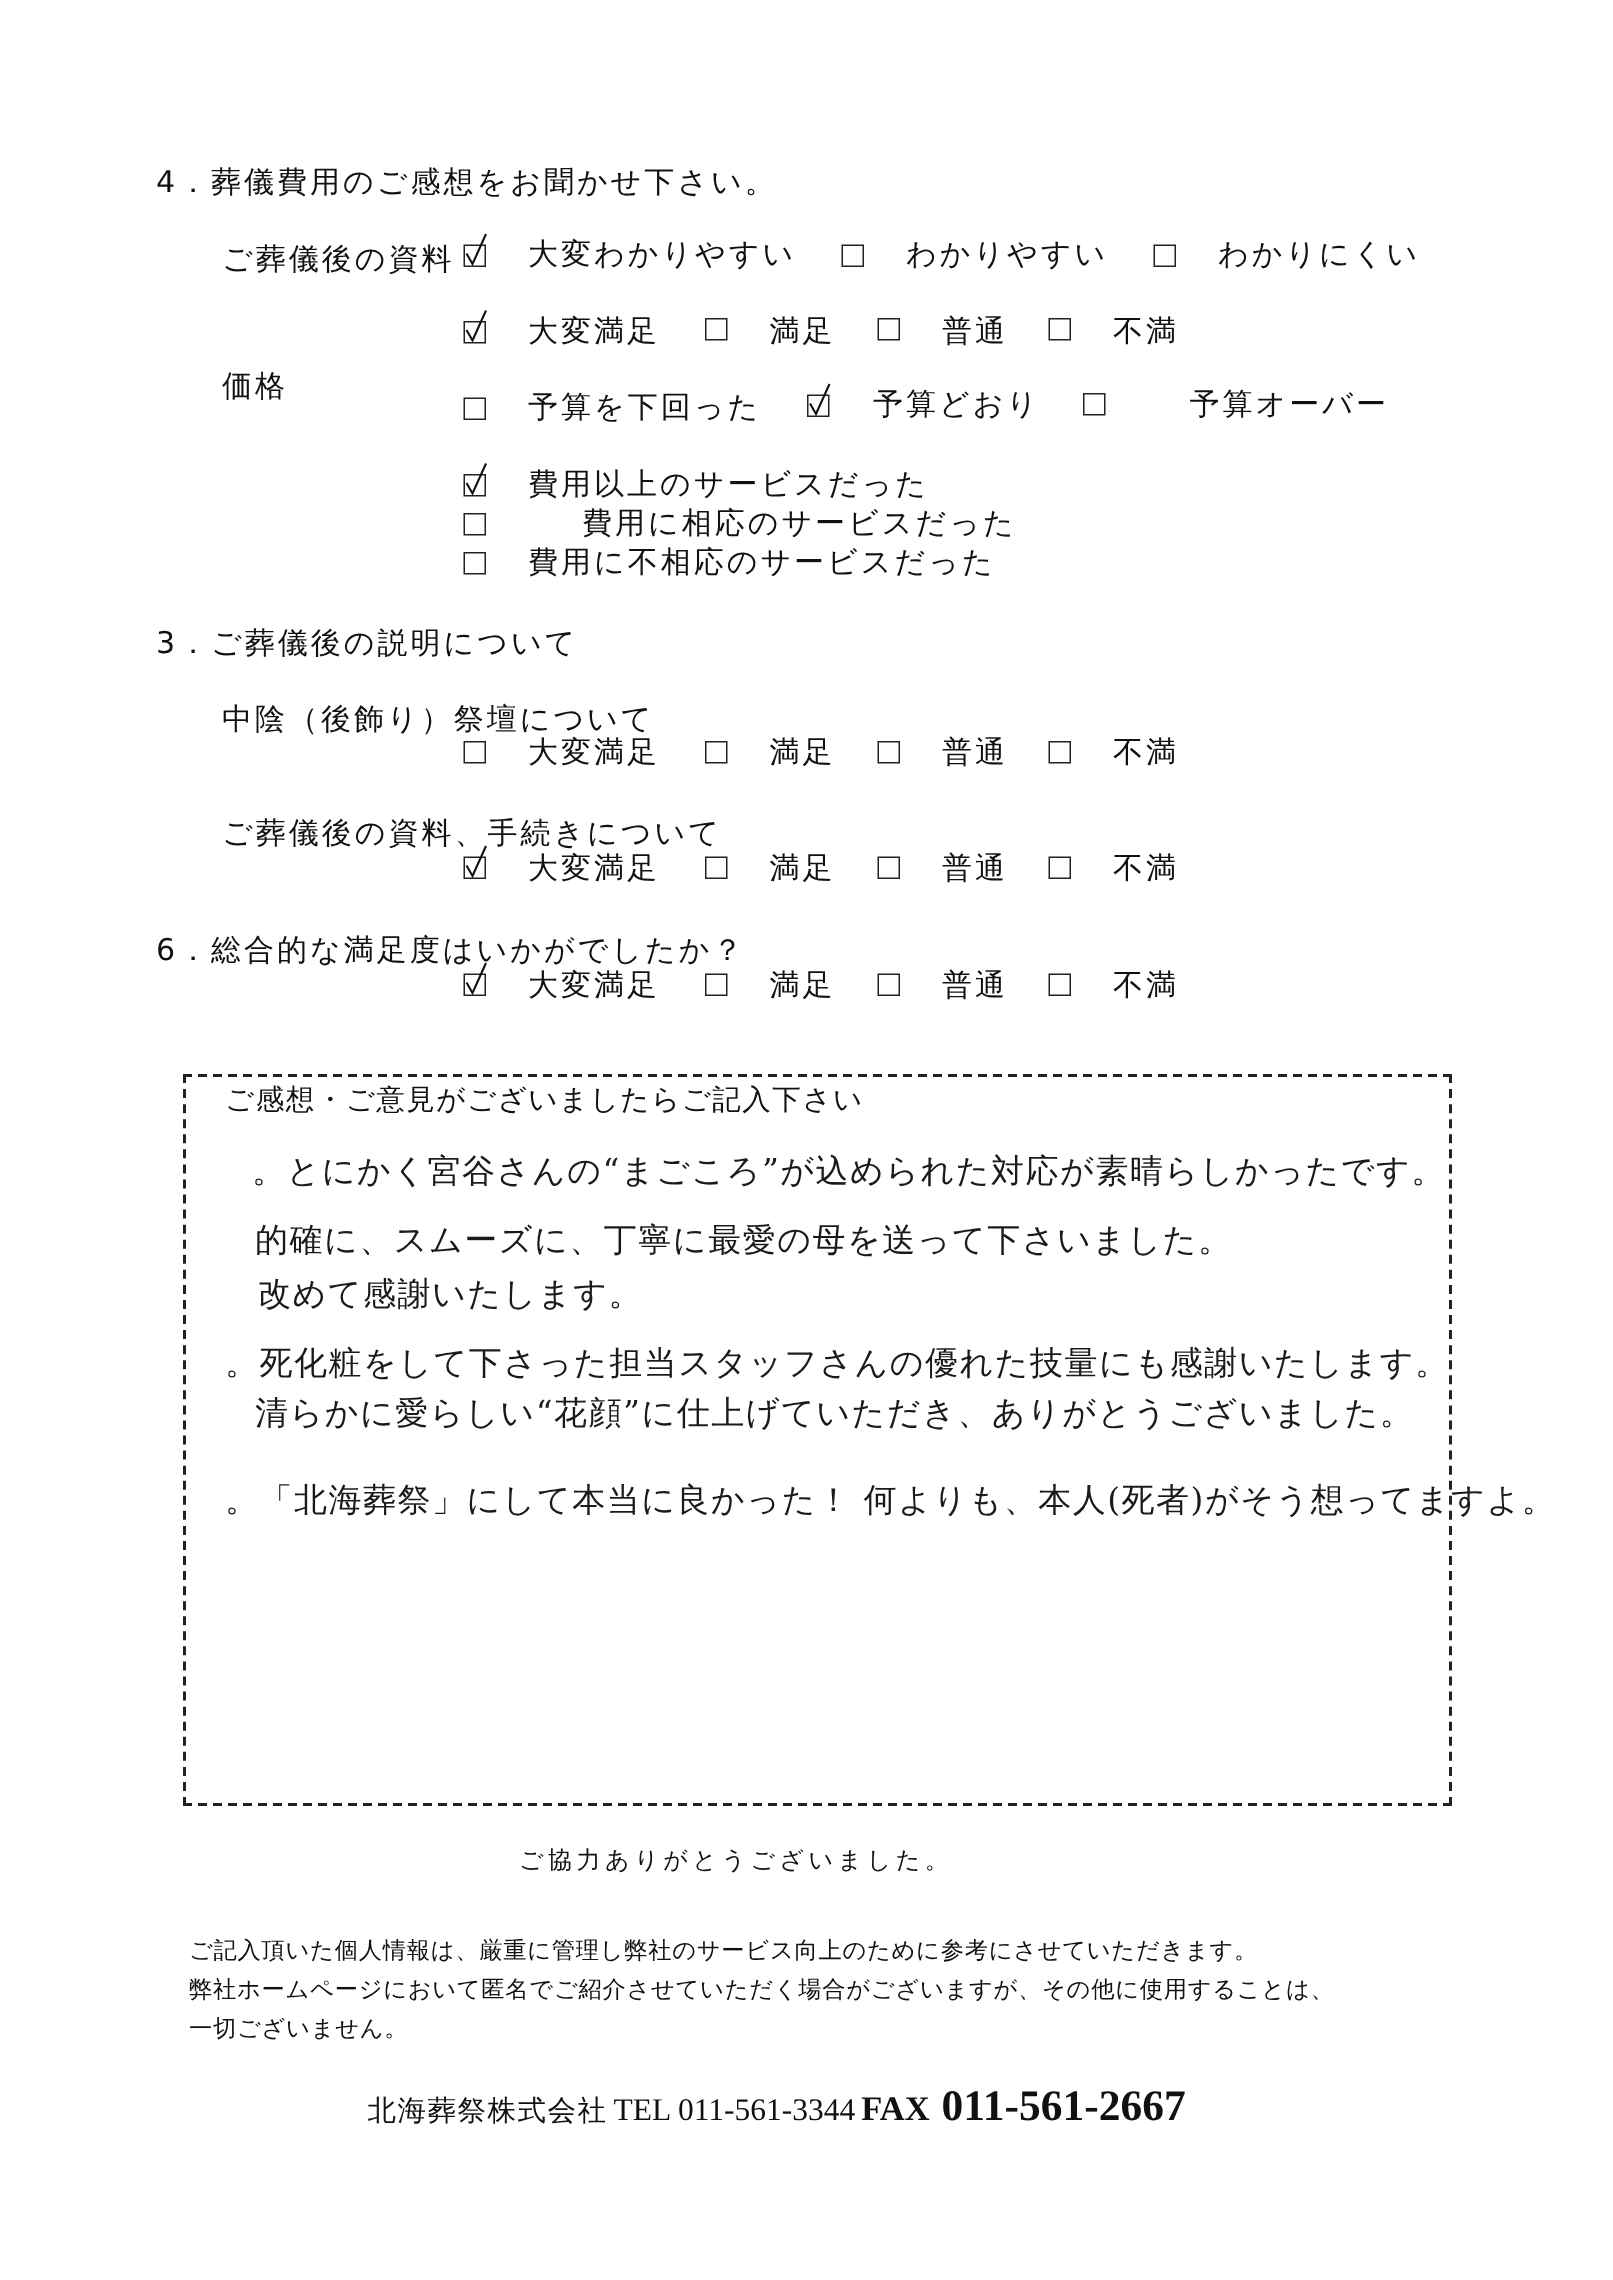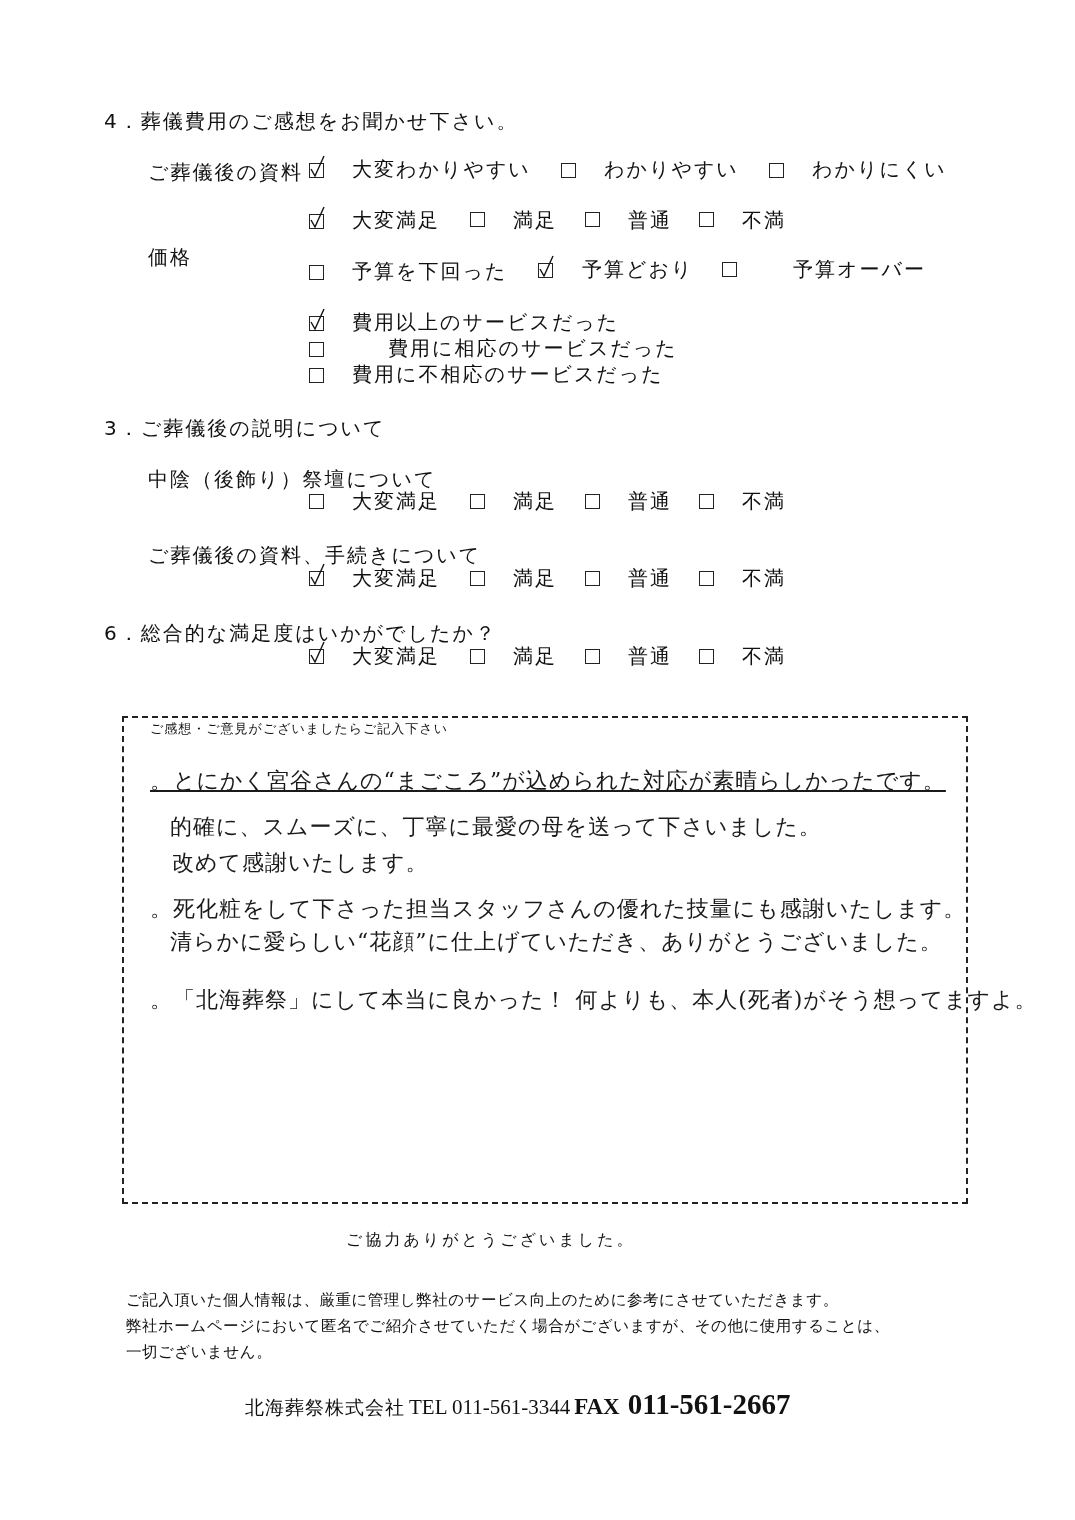--- a/index.html
+++ b/index.html
@@ -15,21 +15,21 @@
     .cb {
       position: absolute; width: 13px; height: 13px; border: 1.3px solid #222;
       background: #fff;
     }
     .cb svg { position: absolute; left: -1px; top: -9px; overflow: visible; }
     .hand { font-family: "DejaVu Serif", "Liberation Serif", serif; font-size: 22px; color: #1a1a1a; letter-spacing: 1px; }
     .comment-box {
       position: absolute; left: 122px; top: 716px; width: 846px; height: 488px;
       border: 2.5px dashed #222; box-sizing: border-box;
     }
-    .comment-header { font-size: 13px; letter-spacing: 1px; }
+    .comment-header { font-size: 19px; letter-spacing: 1px; }
     .thanks { font-size: 16px; letter-spacing: 3px; }
     .notice { font-size: 15.5px; letter-spacing: 0.5px; }
     .company-name { font-size: 19px; letter-spacing: 1px; }
     .contact { font-family: "Liberation Serif", "DejaVu Serif", serif; font-size: 21px; }
     .fax-label { font-family: "Liberation Serif", "DejaVu Serif", serif; font-weight: bold; font-size: 23px; }
   </style>
 </head>
 <body>
 
 <div class="abs q-title" style="left:104px; top:108px;">4．葬儀費用のご感想をお聞かせ下さい。</div>
@@ -120,21 +120,21 @@
 <div class="cb" style="left:470px; top:649px;"></div>
 <div class="abs opt" style="left:513px; top:643px;">満足</div>
 <div class="cb" style="left:585px; top:649px;"></div>
 <div class="abs opt" style="left:628px; top:643px;">普通</div>
 <div class="cb" style="left:699px; top:649px;"></div>
 <div class="abs opt" style="left:742px; top:643px;">不満</div>
 
 <div class="comment-box"></div>
 <div class="abs comment-header" style="left:150px; top:720px;">ご感想・ご意見がございましたらご記入下さい</div>
 
-<div class="abs hand" style="left:150px; top:766px;text-decoration:underline;">。とにかく宮谷さんの“まごころ”が込められた対応が素晴らしかったです。</div>
+<div class="abs hand" style="left:168px; top:766px;">。とにかく宮谷さんの“まごころ”が込められた対応が素晴らしかったです。</div>
 <div class="abs hand" style="left:170px; top:812px;">的確に、スムーズに、丁寧に最愛の母を送って下さいました。</div>
 <div class="abs hand" style="left:172px; top:848px;">改めて感謝いたします。</div>
 <div class="abs hand" style="left:150px; top:894px;">。死化粧をして下さった担当スタッフさんの優れた技量にも感謝いたします。</div>
 <div class="abs hand" style="left:170px; top:927px;">清らかに愛らしい“花顔”に仕上げていただき、ありがとうございました。</div>
 <div class="abs hand" style="left:150px; top:985px;">。「北海葬祭」にして本当に良かった！ 何よりも、本人(死者)がそう想ってますよ。</div>
 
 <div class="abs thanks" style="left:346px; top:1230px;">ご協力ありがとうございました。</div>
 
 <div class="abs notice" style="left:126px; top:1290px;">ご記入頂いた個人情報は、厳重に管理し弊社のサービス向上のために参考にさせていただきます。</div>
 <div class="abs notice" style="left:126px; top:1316px;">弊社ホームページにおいて匿名でご紹介させていただく場合がございますが、その他に使用することは、</div>

